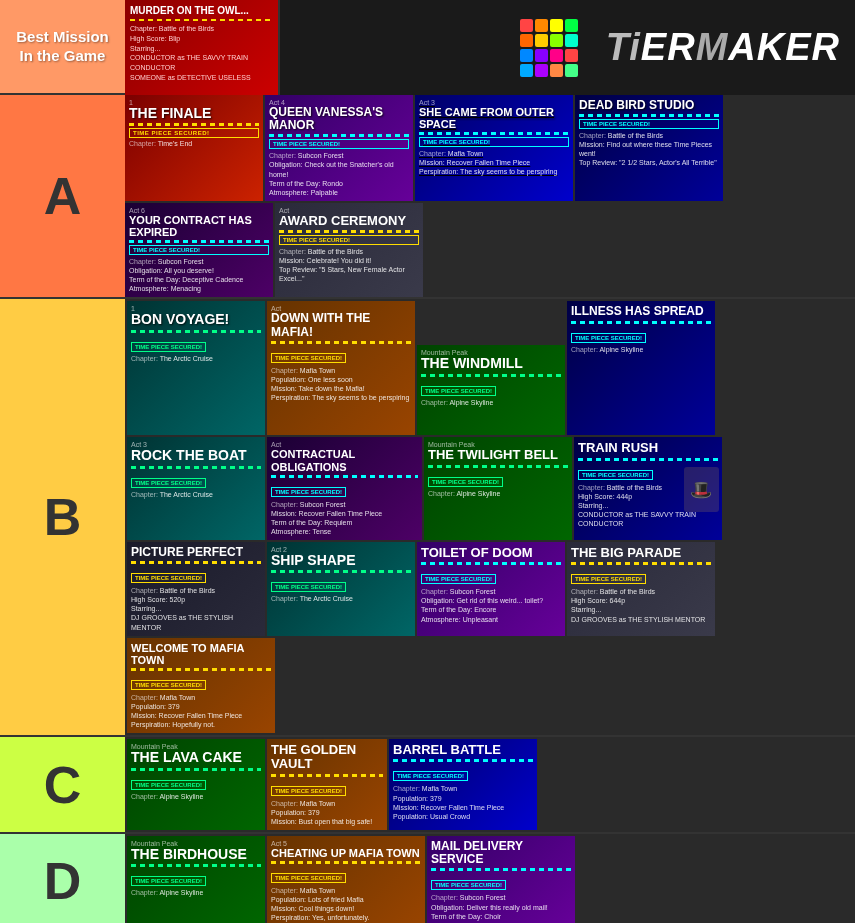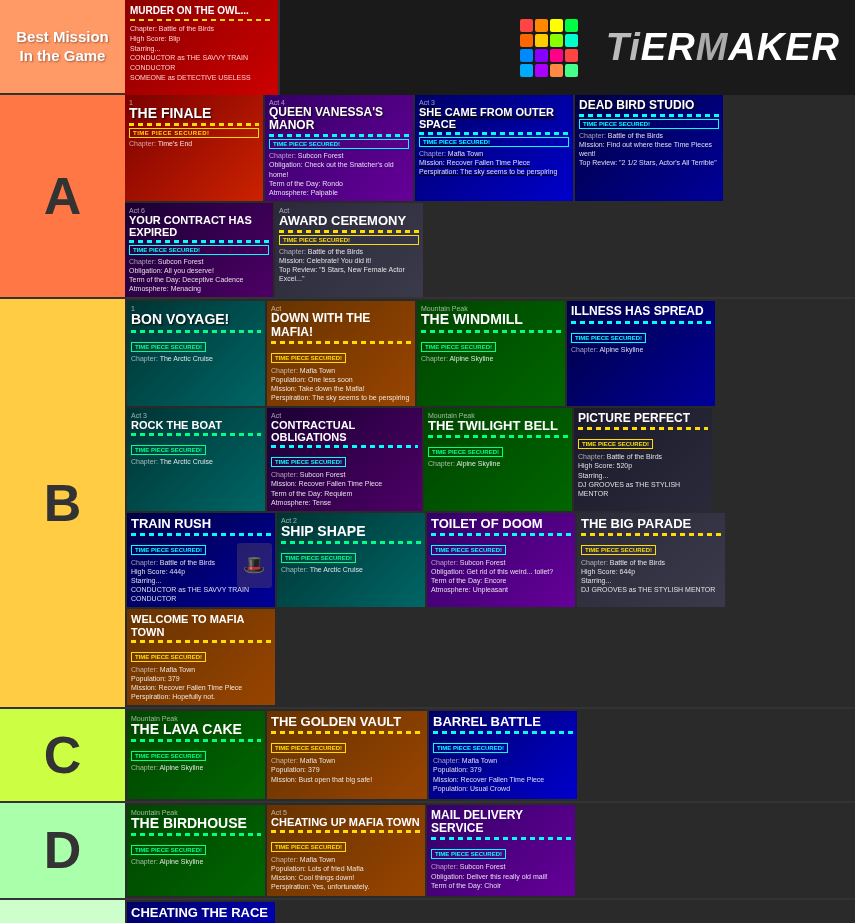--- a/index.html
+++ b/index.html
@@ -227,38 +227,38 @@
         <div style="height:3px;background:repeating-linear-gradient(90deg,#ffdd00 0,#ffdd00 5px,transparent 5px,transparent 9px);margin:2px 0;"></div>
         <div style="display:inline-block;border:1px solid #ffdd00;color:#ffdd00;font-size:6px;font-weight:bold;padding:1px 3px;text-transform:uppercase;">TIME PIECE SECURED!</div>
         <div style="font-size:7px;color:rgba(255,255,255,0.85);margin-top:2px;line-height:1.3;">
           <div><span style="color:rgba(255,255,255,0.6);">Chapter: </span>Mafia Town</div>
           <div>Population: One less soon</div>
           <div>Mission: Take down the Mafia!</div>
           <div>Perspiration: The sky seems to be perspiring</div>
         </div>
       </div>
 
-      <div style="width:148px;min-height:90px;background:linear-gradient(135deg,#004400,#006600);padding:4px;overflow:hidden;flex-shrink:0;">
+      <div style="width:148px;min-height:90px;background:linear-gradient(135deg,#004400,#006600);padding:4px;overflow:hidden;flex-shrink:0;margin-top:44px;">
         <div style="font-size:7px;color:rgba(255,255,255,0.6);">Mountain Peak</div>
         <div style="font-size:14px;font-weight:bold;color:white;text-transform:uppercase;line-height:1.1;">THE WINDMILL</div>
         <div style="height:3px;background:repeating-linear-gradient(90deg,#00ff88 0,#00ff88 5px,transparent 5px,transparent 9px);margin:2px 0;"></div>
         <div style="display:inline-block;border:1px solid #00ff88;color:#00ff88;font-size:6px;font-weight:bold;padding:1px 3px;text-transform:uppercase;">TIME PIECE SECURED!</div>
         <div style="font-size:7px;color:rgba(255,255,255,0.85);margin-top:2px;"><span style="color:rgba(255,255,255,0.6);">Chapter: </span>Alpine Skyline</div>
       </div>
 
       <div style="width:148px;min-height:90px;background:linear-gradient(135deg,#000044,#000099);padding:4px;overflow:hidden;flex-shrink:0;">
         <div style="font-size:12px;font-weight:bold;color:white;text-transform:uppercase;line-height:1.1;">ILLNESS HAS SPREAD</div>
         <div style="height:3px;background:repeating-linear-gradient(90deg,#00ffff 0,#00ffff 5px,transparent 5px,transparent 9px);margin:2px 0;"></div>
         <div style="display:inline-block;border:1px solid #00ffff;color:#00ffff;font-size:6px;font-weight:bold;padding:1px 3px;text-transform:uppercase;">TIME PIECE SECURED!</div>
         <div style="font-size:7px;color:rgba(255,255,255,0.85);margin-top:2px;"><span style="color:rgba(255,255,255,0.6);">Chapter: </span>Alpine Skyline</div>
       </div>
 
       <div style="width:138px;min-height:90px;background:linear-gradient(135deg,#003333,#006666);padding:4px;overflow:hidden;flex-shrink:0;">
         <div style="font-size:7px;color:rgba(255,255,255,0.6);">Act 3</div>
-        <div style="font-size:11px;font-weight:bold;color:white;text-transform:uppercase;line-height:1.1;">ROCK THE BOAT</div>
+        <div style="font-size:14px;font-weight:bold;color:white;text-transform:uppercase;line-height:1.1;">ROCK THE BOAT</div>
         <div style="height:3px;background:repeating-linear-gradient(90deg,#00ff88 0,#00ff88 5px,transparent 5px,transparent 9px);margin:2px 0;"></div>
         <div style="display:inline-block;border:1px solid #00ff88;color:#00ff88;font-size:6px;font-weight:bold;padding:1px 3px;text-transform:uppercase;">TIME PIECE SECURED!</div>
         <div style="font-size:7px;color:rgba(255,255,255,0.85);margin-top:2px;"><span style="color:rgba(255,255,255,0.6);">Chapter: </span>The Arctic Cruise</div>
       </div>
 
       <div style="width:155px;min-height:90px;background:linear-gradient(135deg,#1a0033,#4d0066);padding:4px;overflow:hidden;flex-shrink:0;">
         <div style="font-size:7px;color:rgba(255,255,255,0.6);">Act</div>
         <div style="font-size:11px;font-weight:bold;color:white;text-transform:uppercase;line-height:1.1;">CONTRACTUAL OBLIGATIONS</div>
         <div style="height:3px;background:repeating-linear-gradient(90deg,#00ffff 0,#00ffff 5px,transparent 5px,transparent 9px);margin:2px 0;"></div>
         <div style="display:inline-block;border:1px solid #00ffff;color:#00ffff;font-size:6px;font-weight:bold;padding:1px 3px;text-transform:uppercase;">TIME PIECE SECURED!</div>
@@ -271,46 +271,46 @@
       </div>
 
       <div style="width:148px;min-height:90px;background:linear-gradient(135deg,#004400,#006600);padding:4px;overflow:hidden;flex-shrink:0;">
         <div style="font-size:7px;color:rgba(255,255,255,0.6);">Mountain Peak</div>
         <div style="font-size:13px;font-weight:bold;color:white;text-transform:uppercase;line-height:1.1;">THE TWILIGHT BELL</div>
         <div style="height:3px;background:repeating-linear-gradient(90deg,#00ff88 0,#00ff88 5px,transparent 5px,transparent 9px);margin:2px 0;"></div>
         <div style="display:inline-block;border:1px solid #00ff88;color:#00ff88;font-size:6px;font-weight:bold;padding:1px 3px;text-transform:uppercase;">TIME PIECE SECURED!</div>
         <div style="font-size:7px;color:rgba(255,255,255,0.85);margin-top:2px;"><span style="color:rgba(255,255,255,0.6);">Chapter: </span>Alpine Skyline</div>
       </div>
 
+      <div style="width:148px;min-height:90px;background:linear-gradient(135deg,#000044,#000099);padding:4px;overflow:hidden;flex-shrink:0;position:relative;">
+        <div style="font-size:13px;font-weight:bold;color:white;text-transform:uppercase;line-height:1.1;">TRAIN RUSH</div>
+        <div style="height:3px;background:repeating-linear-gradient(90deg,#00ffff 0,#00ffff 5px,transparent 5px,transparent 9px);margin:2px 0;"></div>
+        <div style="display:inline-block;border:1px solid #00ffff;color:#00ffff;font-size:6px;font-weight:bold;padding:1px 3px;text-transform:uppercase;">TIME PIECE SECURED!</div>
+        <div style="font-size:7px;color:rgba(255,255,255,0.85);margin-top:2px;line-height:1.3;">
+          <div><span style="color:rgba(255,255,255,0.6);">Chapter: </span>Battle of the Birds</div>
+          <div>High Score: 444p</div>
+          <div>Starring...</div>
+          <div>CONDUCTOR as THE SAVVY TRAIN CONDUCTOR</div>
+        </div>
+        
+        <div style="position:absolute;right:3px;top:30px;width:35px;height:45px;background:rgba(255,200,50,0.15);border-radius:3px;display:flex;align-items:center;justify-content:center;font-size:18px;">🎩</div>
+      </div>
+
       <div style="width:138px;min-height:90px;background:linear-gradient(135deg,#1a1a2a,#2a2a3a);padding:4px;overflow:hidden;flex-shrink:0;">
         <div style="font-size:12px;font-weight:bold;color:white;text-transform:uppercase;line-height:1.1;">PICTURE PERFECT</div>
         <div style="height:3px;background:repeating-linear-gradient(90deg,#ffdd00 0,#ffdd00 5px,transparent 5px,transparent 9px);margin:2px 0;"></div>
         <div style="display:inline-block;border:1px solid #ffdd00;color:#ffdd00;font-size:6px;font-weight:bold;padding:1px 3px;text-transform:uppercase;">TIME PIECE SECURED!</div>
         <div style="font-size:7px;color:rgba(255,255,255,0.85);margin-top:2px;line-height:1.3;">
           <div><span style="color:rgba(255,255,255,0.6);">Chapter: </span>Battle of the Birds</div>
           <div>High Score: 520p</div>
           <div>Starring...</div>
           <div>DJ GROOVES as THE STYLISH MENTOR</div>
         </div>
       </div>
 
-      <div style="width:148px;min-height:90px;background:linear-gradient(135deg,#000044,#000099);padding:4px;overflow:hidden;flex-shrink:0;position:relative;">
-        <div style="font-size:13px;font-weight:bold;color:white;text-transform:uppercase;line-height:1.1;">TRAIN RUSH</div>
-        <div style="height:3px;background:repeating-linear-gradient(90deg,#00ffff 0,#00ffff 5px,transparent 5px,transparent 9px);margin:2px 0;"></div>
-        <div style="display:inline-block;border:1px solid #00ffff;color:#00ffff;font-size:6px;font-weight:bold;padding:1px 3px;text-transform:uppercase;">TIME PIECE SECURED!</div>
-        <div style="font-size:7px;color:rgba(255,255,255,0.85);margin-top:2px;line-height:1.3;">
-          <div><span style="color:rgba(255,255,255,0.6);">Chapter: </span>Battle of the Birds</div>
-          <div>High Score: 444p</div>
-          <div>Starring...</div>
-          <div>CONDUCTOR as THE SAVVY TRAIN CONDUCTOR</div>
-        </div>
-        
-        <div style="position:absolute;right:3px;top:30px;width:35px;height:45px;background:rgba(255,200,50,0.15);border-radius:3px;display:flex;align-items:center;justify-content:center;font-size:18px;">🎩</div>
-      </div>
-
       <div style="width:148px;min-height:90px;background:linear-gradient(135deg,#003333,#006666);padding:4px;overflow:hidden;flex-shrink:0;">
         <div style="font-size:7px;color:rgba(255,255,255,0.6);">Act 2</div>
         <div style="font-size:14px;font-weight:bold;color:white;text-transform:uppercase;line-height:1.1;">SHIP SHAPE</div>
         <div style="height:3px;background:repeating-linear-gradient(90deg,#00ff88 0,#00ff88 5px,transparent 5px,transparent 9px);margin:2px 0;"></div>
         <div style="display:inline-block;border:1px solid #00ff88;color:#00ff88;font-size:6px;font-weight:bold;padding:1px 3px;text-transform:uppercase;">TIME PIECE SECURED!</div>
         <div style="font-size:7px;color:rgba(255,255,255,0.85);margin-top:2px;"><span style="color:rgba(255,255,255,0.6);">Chapter: </span>The Arctic Cruise</div>
       </div>
 
       <div style="width:148px;min-height:90px;background:linear-gradient(135deg,#330066,#660099);padding:4px;overflow:hidden;flex-shrink:0;">
         <div style="font-size:13px;font-weight:bold;color:white;text-transform:uppercase;line-height:1.1;">TOILET OF DOOM</div>
@@ -357,21 +357,21 @@
     <div class="tier-cards" style="flex:1;display:flex;flex-wrap:wrap;background:#2a2a2a;gap:2px;padding:2px;align-content:flex-start;">
 
       <div style="width:138px;min-height:88px;background:linear-gradient(135deg,#004400,#006600);padding:4px;overflow:hidden;flex-shrink:0;">
         <div style="font-size:7px;color:rgba(255,255,255,0.6);">Mountain Peak</div>
         <div style="font-size:14px;font-weight:bold;color:white;text-transform:uppercase;line-height:1.1;">THE LAVA CAKE</div>
         <div style="height:3px;background:repeating-linear-gradient(90deg,#00ff88 0,#00ff88 5px,transparent 5px,transparent 9px);margin:2px 0;"></div>
         <div style="display:inline-block;border:1px solid #00ff88;color:#00ff88;font-size:6px;font-weight:bold;padding:1px 3px;text-transform:uppercase;">TIME PIECE SECURED!</div>
         <div style="font-size:7px;color:rgba(255,255,255,0.85);margin-top:2px;"><span style="color:rgba(255,255,255,0.6);">Chapter: </span>Alpine Skyline</div>
       </div>
 
-      <div style="width:160px;min-height:88px;background:linear-gradient(135deg,#663300,#994400);padding:4px;overflow:hidden;flex-shrink:0;">
+      <div style="width:120px;min-height:88px;background:linear-gradient(135deg,#663300,#994400);padding:4px;overflow:hidden;flex-shrink:0;">
         <div style="font-size:13px;font-weight:bold;color:white;text-transform:uppercase;line-height:1.1;">THE GOLDEN VAULT</div>
         <div style="height:3px;background:repeating-linear-gradient(90deg,#ffdd00 0,#ffdd00 5px,transparent 5px,transparent 9px);margin:2px 0;"></div>
         <div style="display:inline-block;border:1px solid #ffdd00;color:#ffdd00;font-size:6px;font-weight:bold;padding:1px 3px;text-transform:uppercase;">TIME PIECE SECURED!</div>
         <div style="font-size:7px;color:rgba(255,255,255,0.85);margin-top:2px;line-height:1.3;">
           <div><span style="color:rgba(255,255,255,0.6);">Chapter: </span>Mafia Town</div>
           <div>Population: 379</div>
           <div>Mission: Bust open that big safe!</div>
         </div>
       </div>
 

